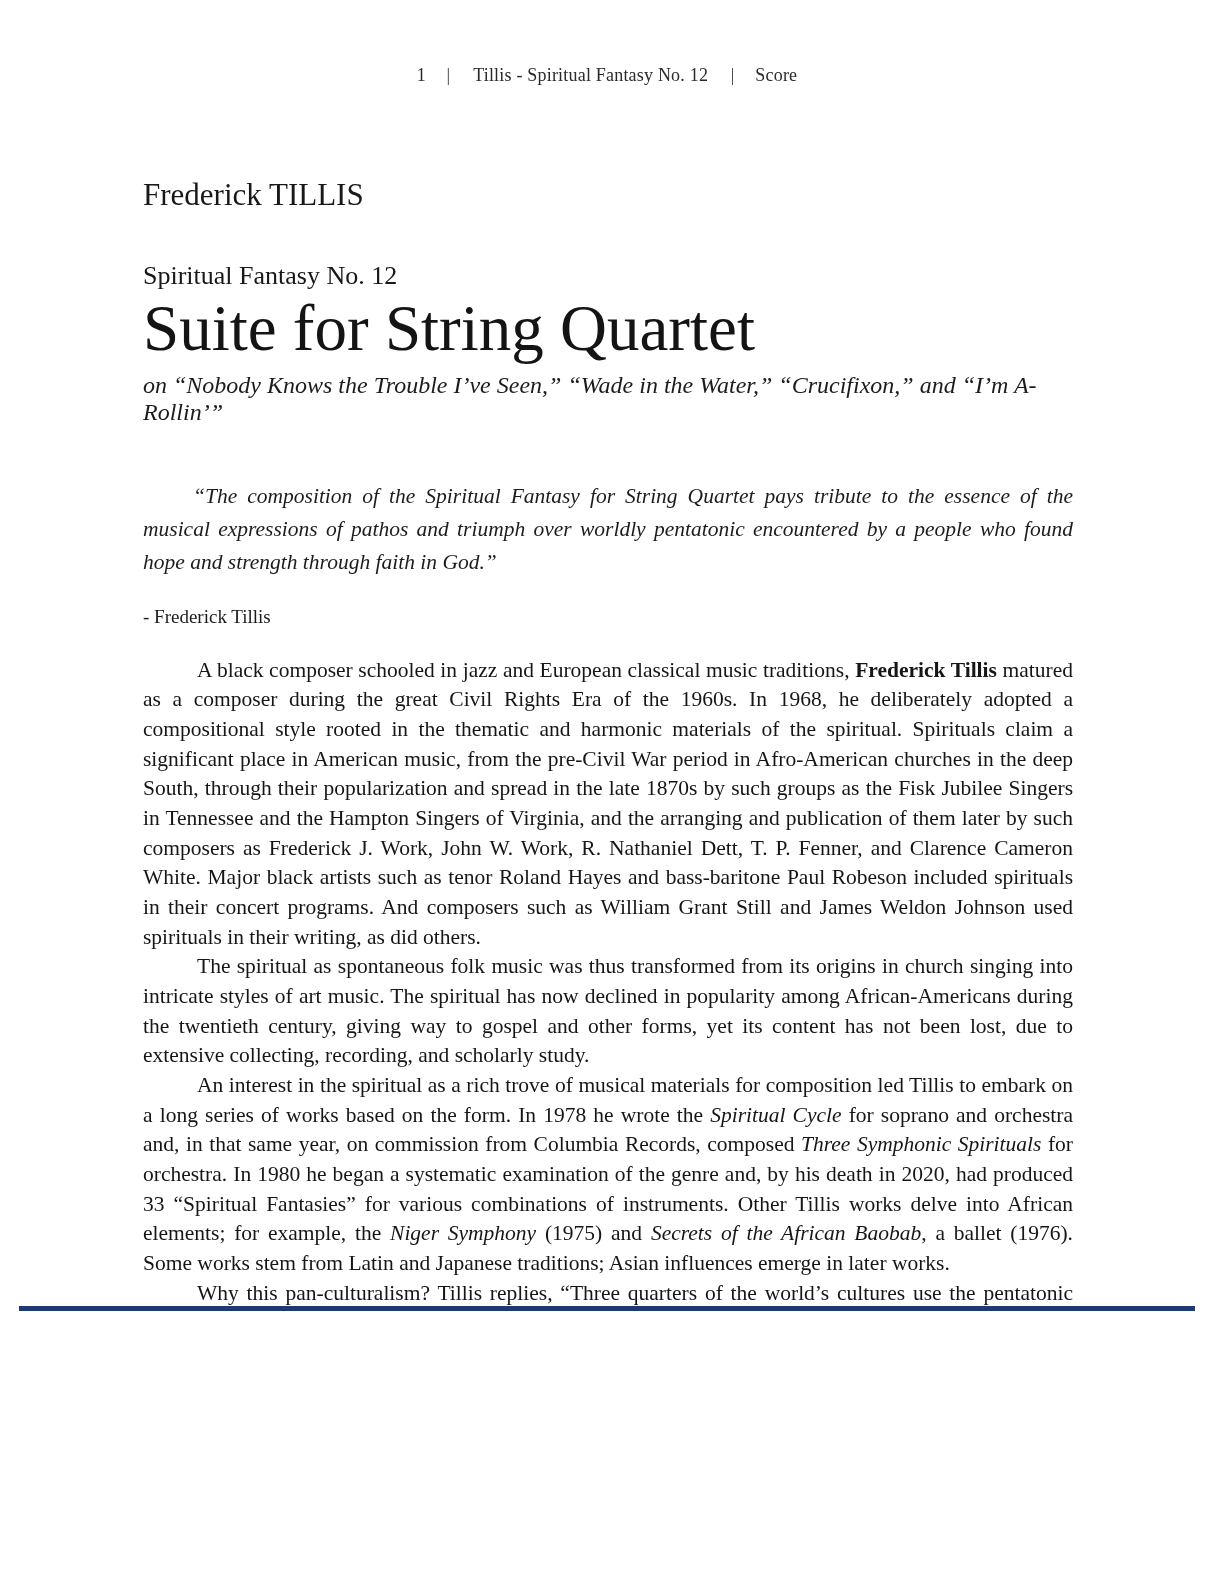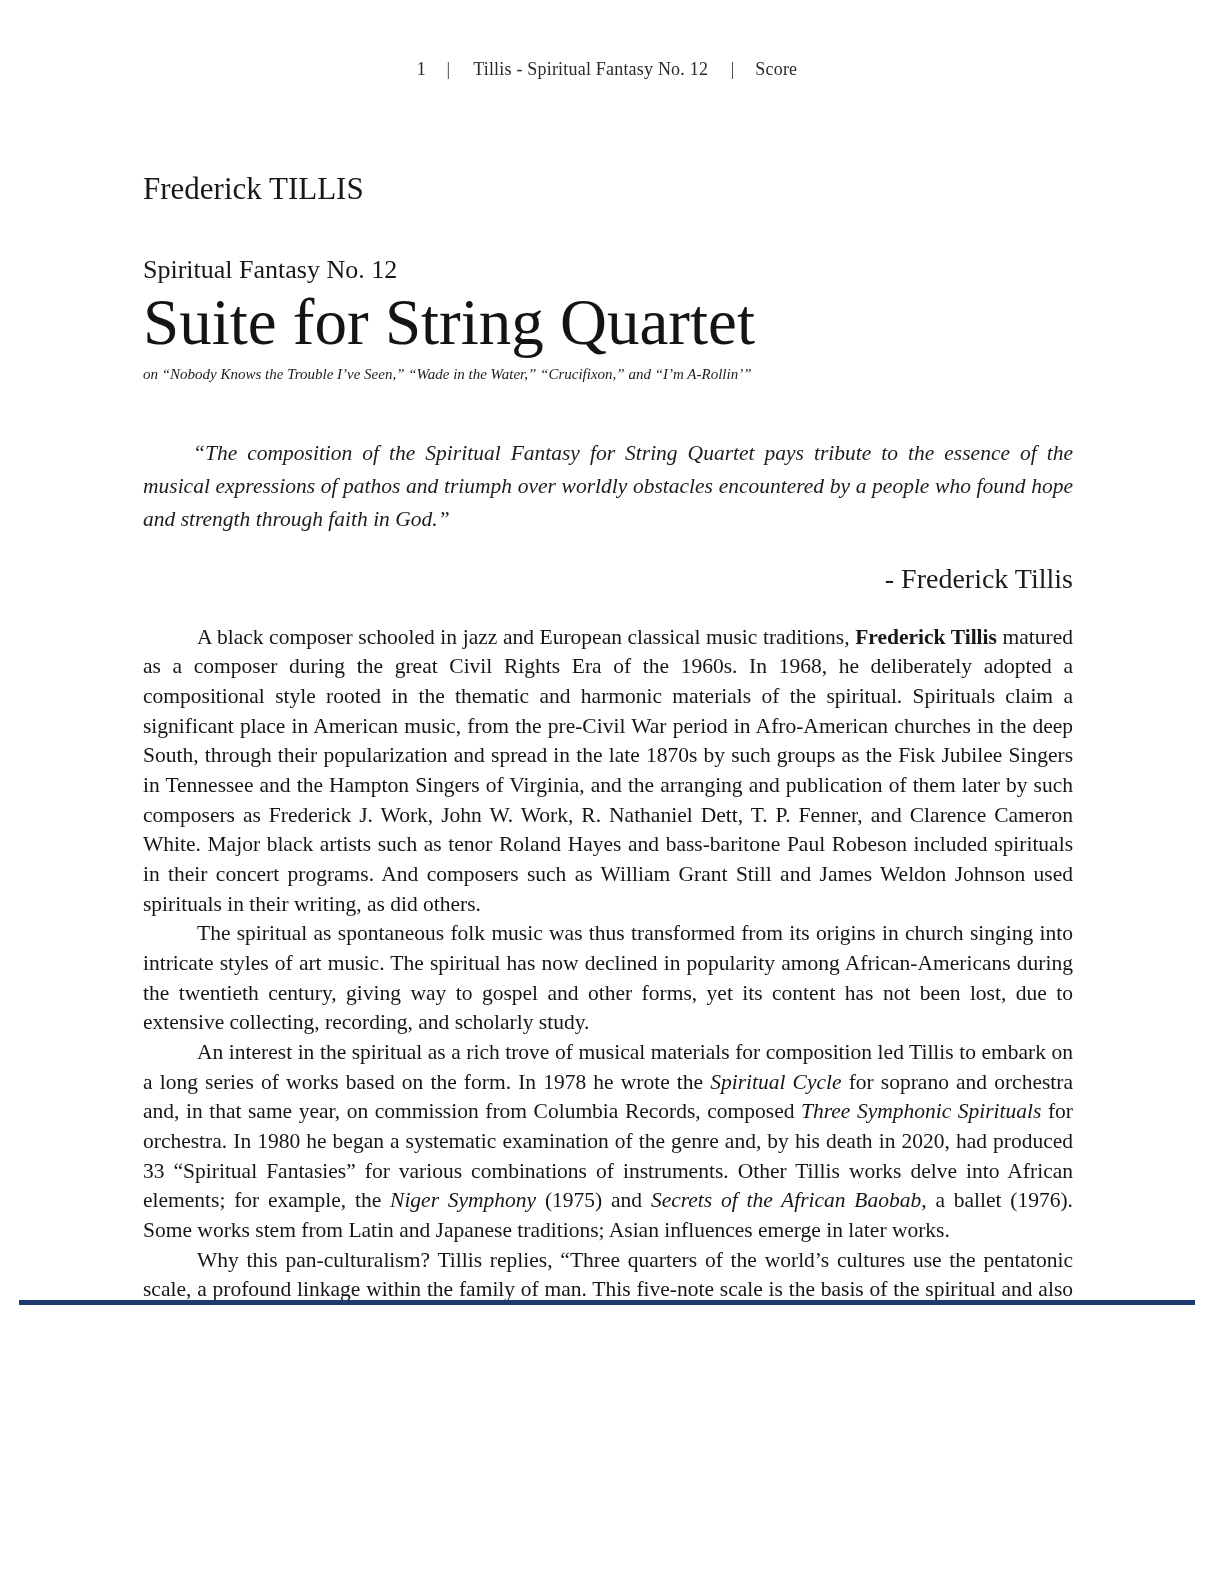--- a/index.html
+++ b/index.html
@@ -4,21 +4,21 @@
 <style>
   html, body {
     margin: 0;
     padding: 0;
     background: #ffffff;
   }
   .page {
     position: relative;
     width: 1214px;
     height: 1295px;
-    margin: 10px auto;
+    margin: 16px auto;
     background: #ffffff;
     color: #1a1a1a;
     font-family: "Liberation Serif", "DejaVu Serif", serif;
     overflow: hidden;
   }
   .running-header {
     padding-top: 49px;
     text-align: center;
     font-size: 18px;
     color: #2a2a2a;
@@ -47,37 +47,37 @@
     color: #181818;
   }
   .work-subtitle {
     margin-top: 1px;
     font-size: 65px;
     line-height: 1.12;
     color: #141414;
   }
   .based-on {
     margin-top: 7px;
-    font-size: 15px;
+    font-size: 24px;
     font-style: italic;
     color: #1c1c1c;
   }
   .quote {
     margin-top: 54px;
     font-size: 21.5px;
     font-style: italic;
     line-height: 1.55;
     text-align: justify;
     text-indent: 50px;
     color: #1c1c1c;
   }
   .attribution {
     margin-top: 26px;
-    font-size: 28px;
-    text-align: right;
+    font-size: 19px;
+    text-align: left;
     color: #1c1c1c;
   }
   .body-text {
     margin-top: 28px;
   }
   .body-para {
     margin: 0;
     font-size: 21.5px;
     line-height: 1.38;
     text-align: justify;
@@ -113,21 +113,21 @@
     <span class="hsep">|</span>
     <span>Score</span>
   </div>
 
   <div class="content">
     <div class="composer">Frederick TILLIS</div>
     <div class="work-title">Spiritual Fantasy No. 12</div>
     <div class="work-subtitle">Suite for String Quartet</div>
     <div class="based-on">on “Nobody Knows the Trouble I’ve Seen,” “Wade in the Water,” “Crucifixon,” and “I’m A-Rollin’”</div>
 
-    <div class="quote">“The composition of the Spiritual Fantasy for String Quartet pays tribute to the essence of the musical expressions of pathos and triumph over worldly obstacles encountered by a people who found hope and strength through faith in God.”</div>
+    <div class="quote">“The composition of the Spiritual Fantasy for String Quartet pays tribute to the essence of the musical expressions of pathos and triumph over worldly pentatonic encountered by a people who found hope and strength through faith in God.”</div>
     <div class="attribution">- Frederick Tillis</div>
 
     <div class="body-text">
         <p class="body-para"><span>A black composer schooled in jazz and European classical music traditions, </span><span class="b">Frederick Tillis</span><span> matured as a composer during the great Civil Rights Era of the 1960s. In 1968, he deliberately adopted a compositional style rooted in the thematic and harmonic materials of the spiritual. Spirituals claim a significant place in American music, from the pre-Civil War period in Afro-American churches in the deep South, through their popularization and spread in the late 1870s by such groups as the Fisk Jubilee Singers in Tennessee and the Hampton Singers of Virginia, and the arranging and publication of them later by such composers as Frederick J. Work, John W. Work, R. Nathaniel Dett, T. P. Fenner, and Clarence Cameron White. Major black artists such as tenor Roland Hayes and bass-baritone Paul Robeson included spirituals in their concert programs. And composers such as William Grant Still and James Weldon Johnson used spirituals in their writing, as did others.</span></p>
         <p class="body-para"><span>The spiritual as spontaneous folk music was thus transformed from its origins in church singing into intricate styles of art music. The spiritual has now declined in popularity among African-Americans during the twentieth century, giving way to gospel and other forms, yet its content has not been lost, due to extensive collecting, recording, and scholarly study.</span></p>
         <p class="body-para"><span>An interest in the spiritual as a rich trove of musical materials for composition led Tillis to embark on a long series of works based on the form. In 1978 he wrote the </span><span class="i">Spiritual Cycle</span><span> for soprano and orchestra and, in that same year, on commission from Columbia Records, composed </span><span class="i">Three Symphonic Spirituals</span><span> for orchestra. In 1980 he began a systematic examination of the genre and, by his death in 2020, had produced 33 “Spiritual Fantasies” for various combinations of instruments. Other Tillis works delve into African elements; for example, the </span><span class="i">Niger Symphony</span><span> (1975) and </span><span class="i">Secrets of the African Baobab</span><span>, a ballet (1976). Some works stem from Latin and Japanese traditions; Asian influences emerge in later works.</span></p>
         <p class="body-para"><span>Why this pan-culturalism? Tillis replies, “Three quarters of the world’s cultures use the pentatonic scale, a profound linkage within the family of man. This five-note scale is the basis of the spiritual and also the music of Asian cultures, and it is therefore natural to use it to express our interrelatedness, our world brotherhood.”</span></p>
       </div>
 
     <div class="credit">Howard Klein, 1996. Text used with permission of New World Records.</div>

